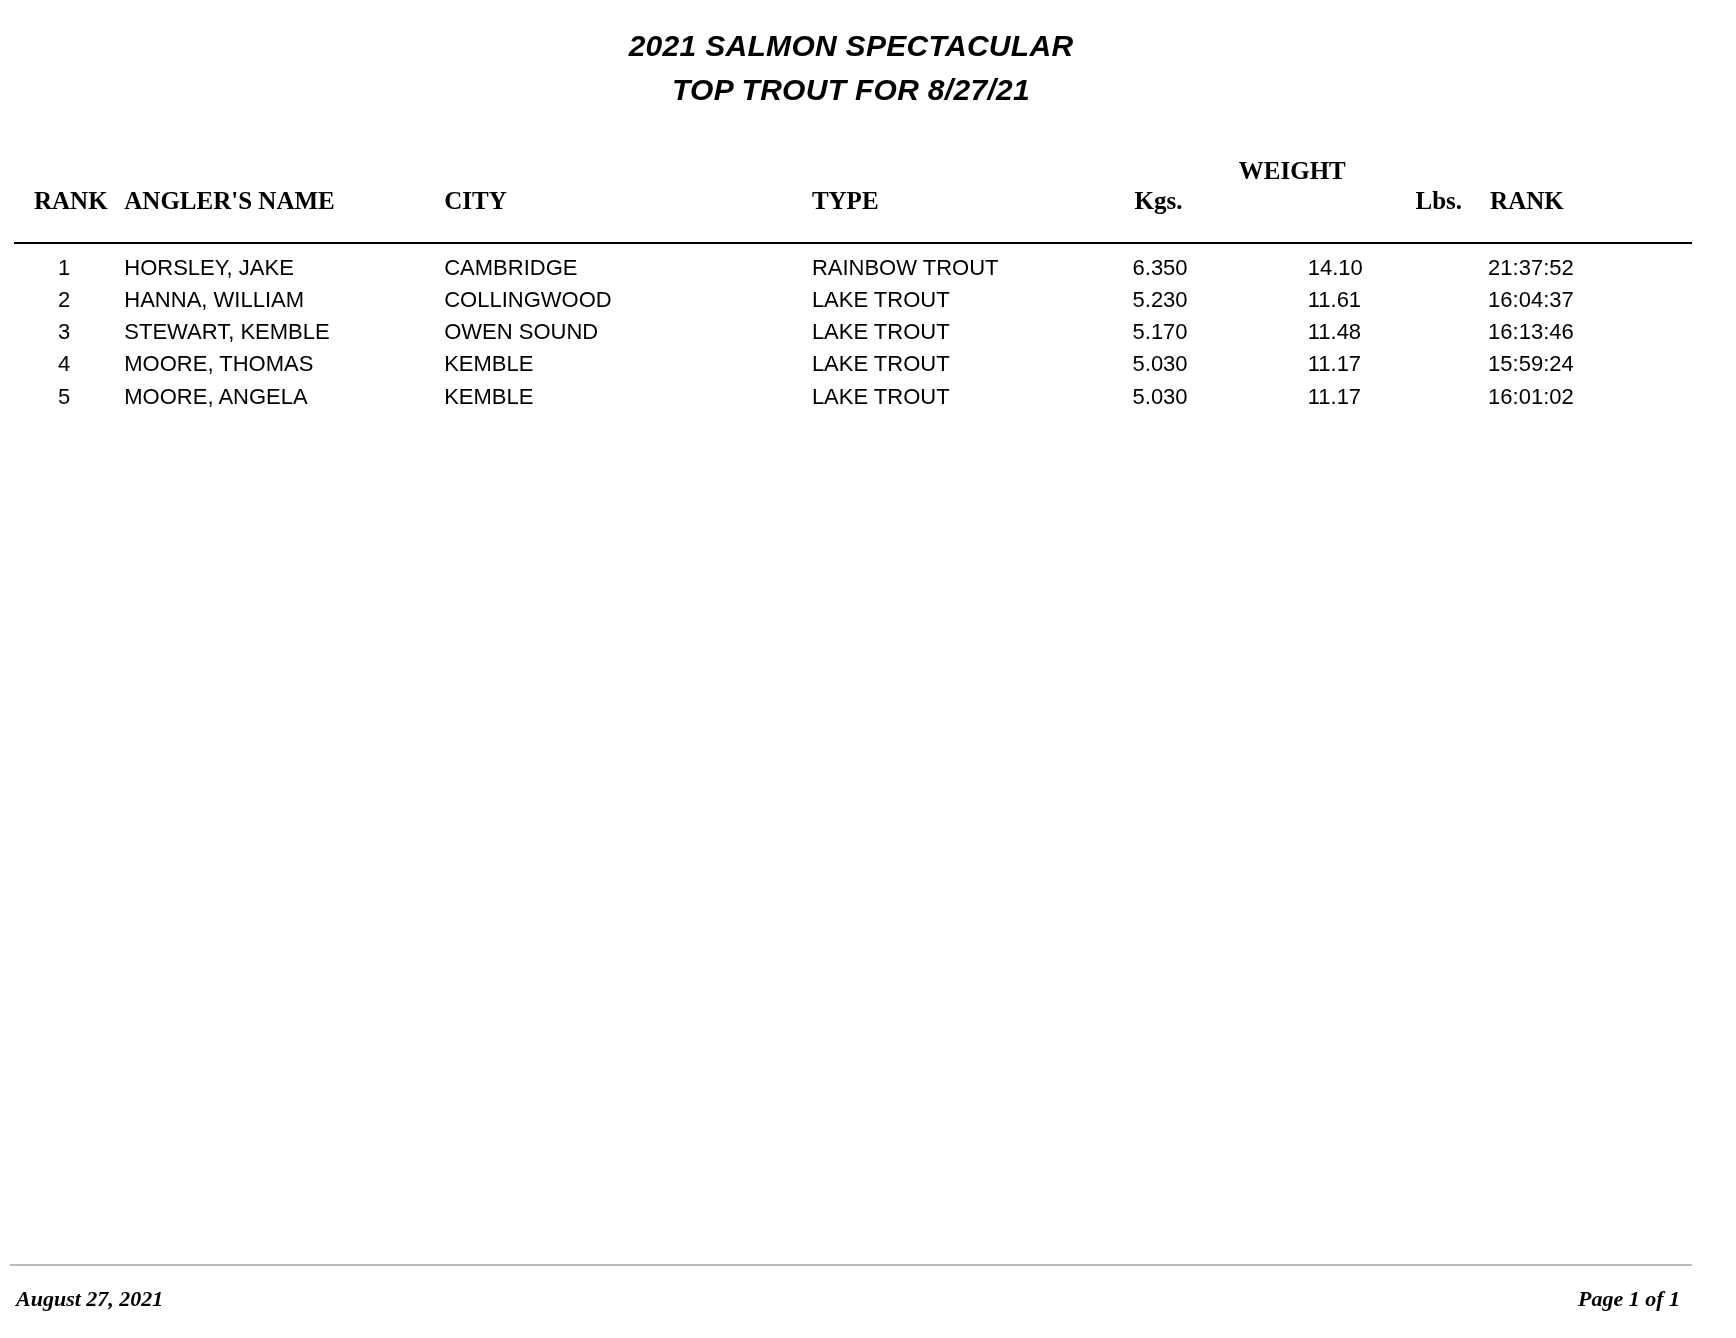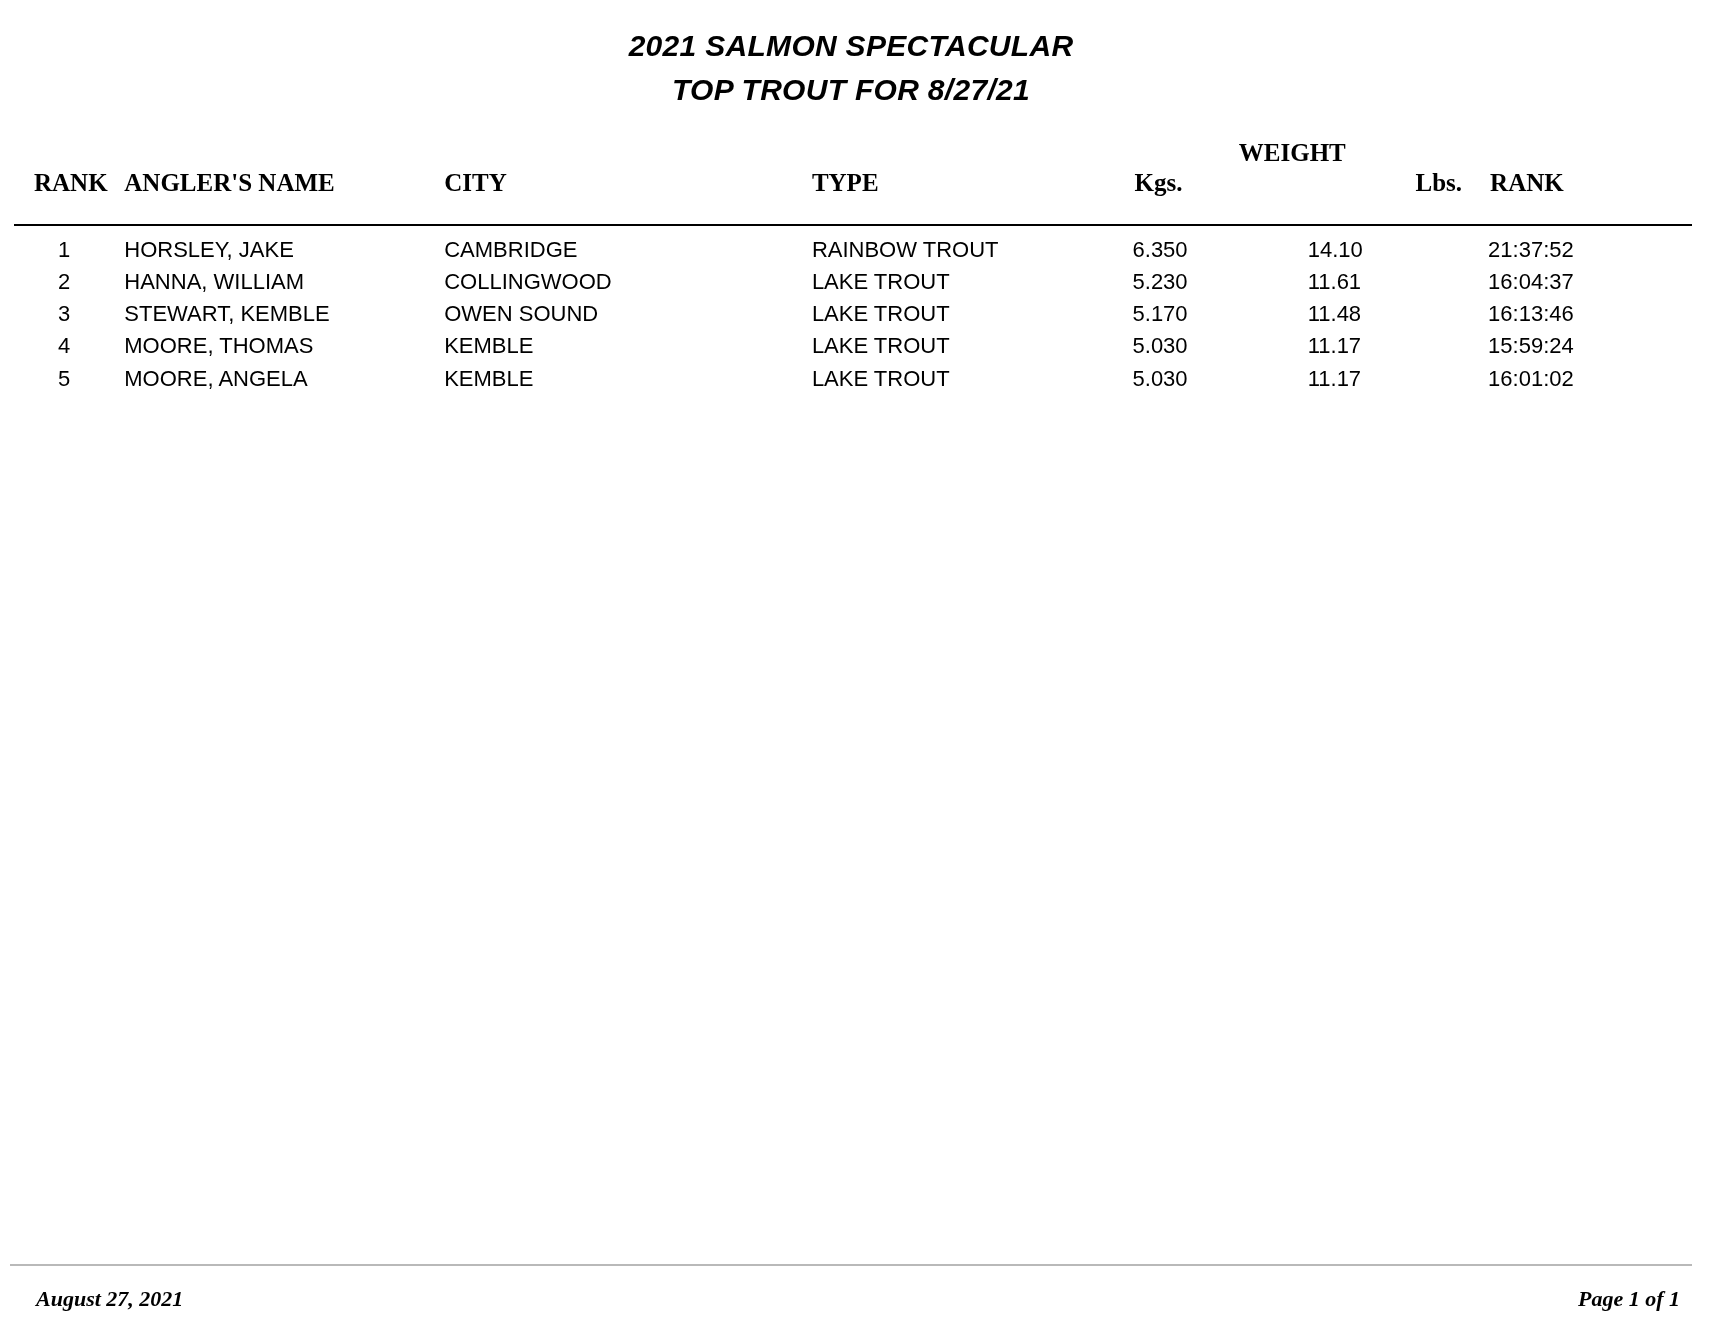--- a/index.html
+++ b/index.html
@@ -31,21 +31,21 @@
     font-family: "Liberation Sans", sans-serif;
     font-weight: bold;
     font-style: italic;
     font-size: 30px;
     letter-spacing: 0.3px;
     line-height: 1.45;
   }
 
   
   .table-wrap {
-    margin-top: 28px;
+    margin-top: 46px;
     padding: 0 10px 0 14px;
   }
   table.results {
     width: 100%;
     border-collapse: collapse;
     table-layout: fixed;
   }
   .weight-group-row th {
     font-family: "Liberation Serif", serif;
     font-weight: bold;
@@ -111,21 +111,21 @@
   .footer-rule {
     position: absolute;
     top: 0;
     left: 10px;
     right: 10px;
     border-top: 2px solid #b9b9b9;
   }
   .footer-inner {
     position: absolute;
     top: 22px;
-    left: 36px;
+    left: 16px;
     right: 22px;
     display: flex;
     justify-content: space-between;
     align-items: baseline;
   }
   .footer-text {
     font-family: "Liberation Serif", serif;
     font-weight: bold;
     font-style: italic;
     font-size: 22px;

